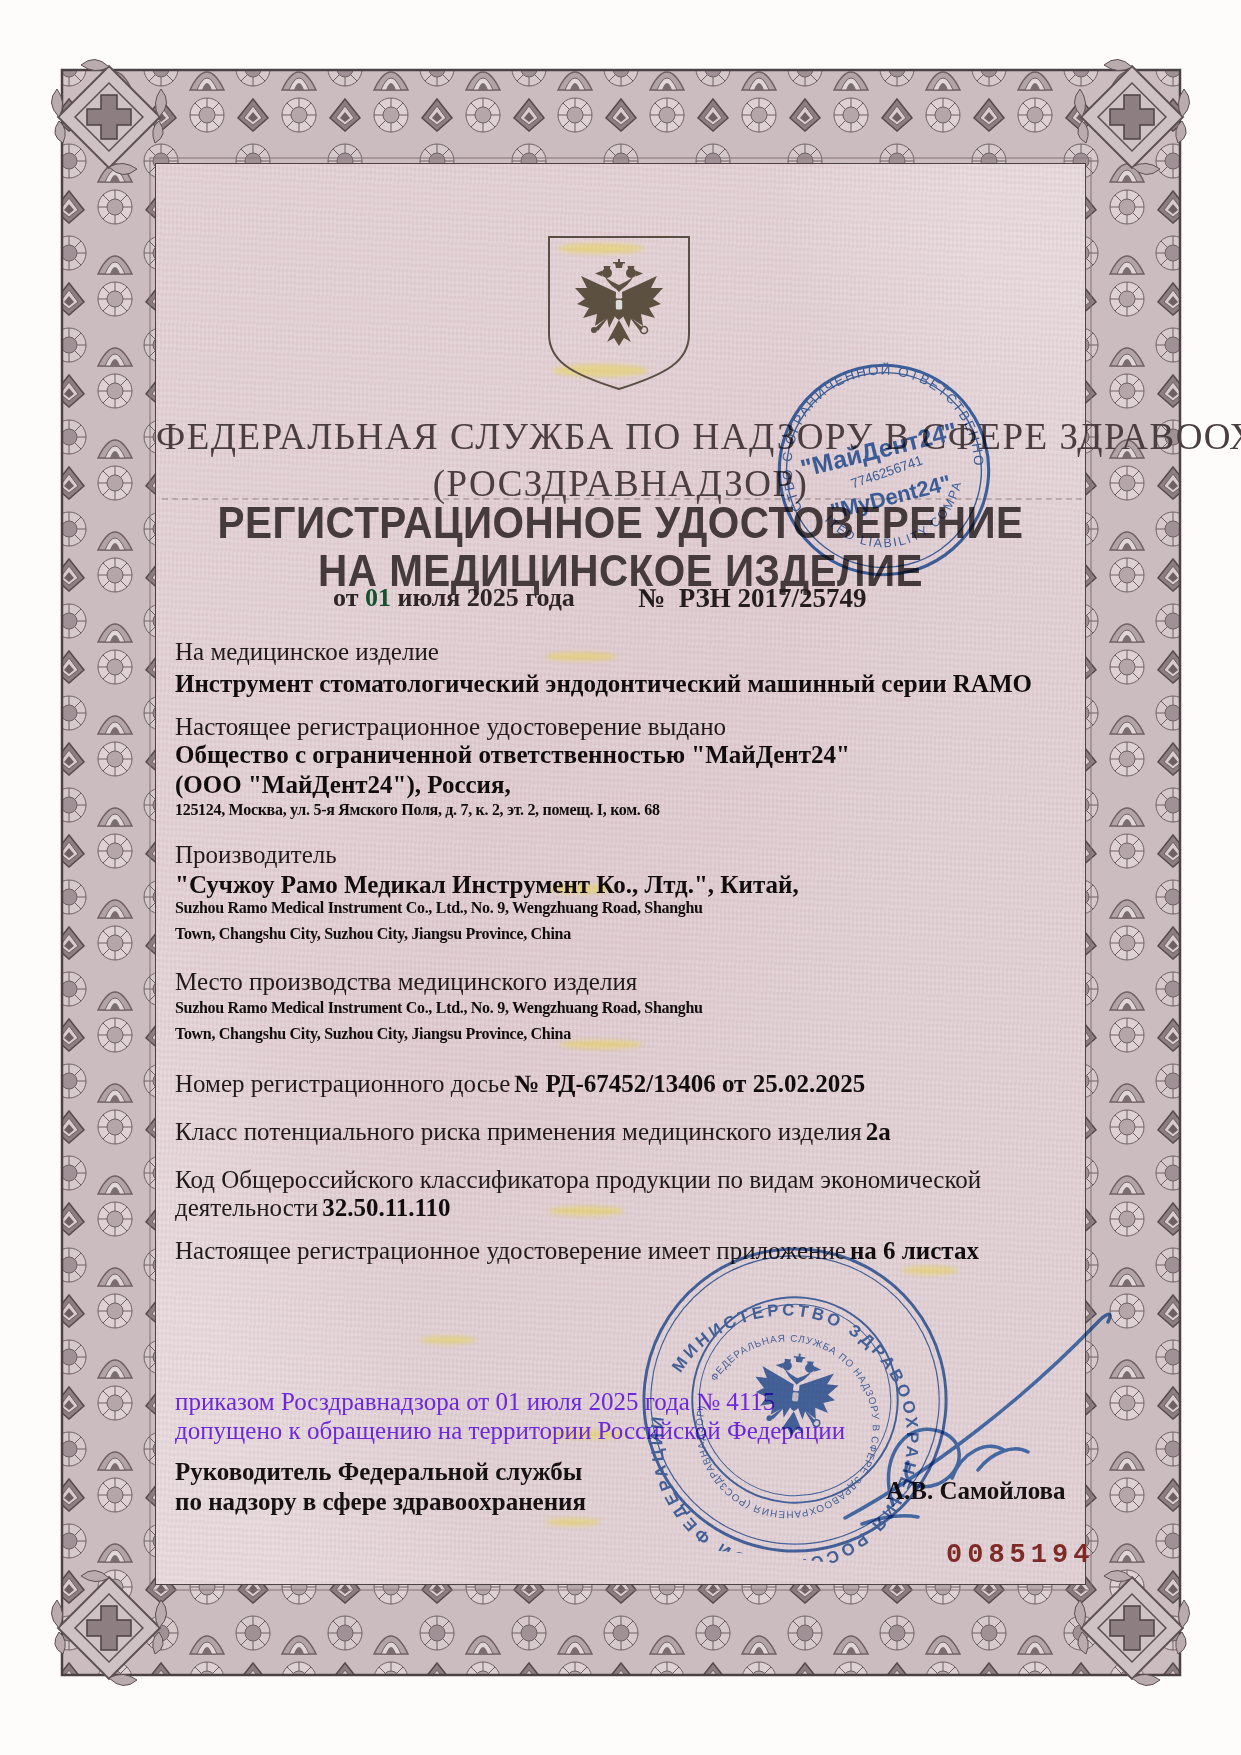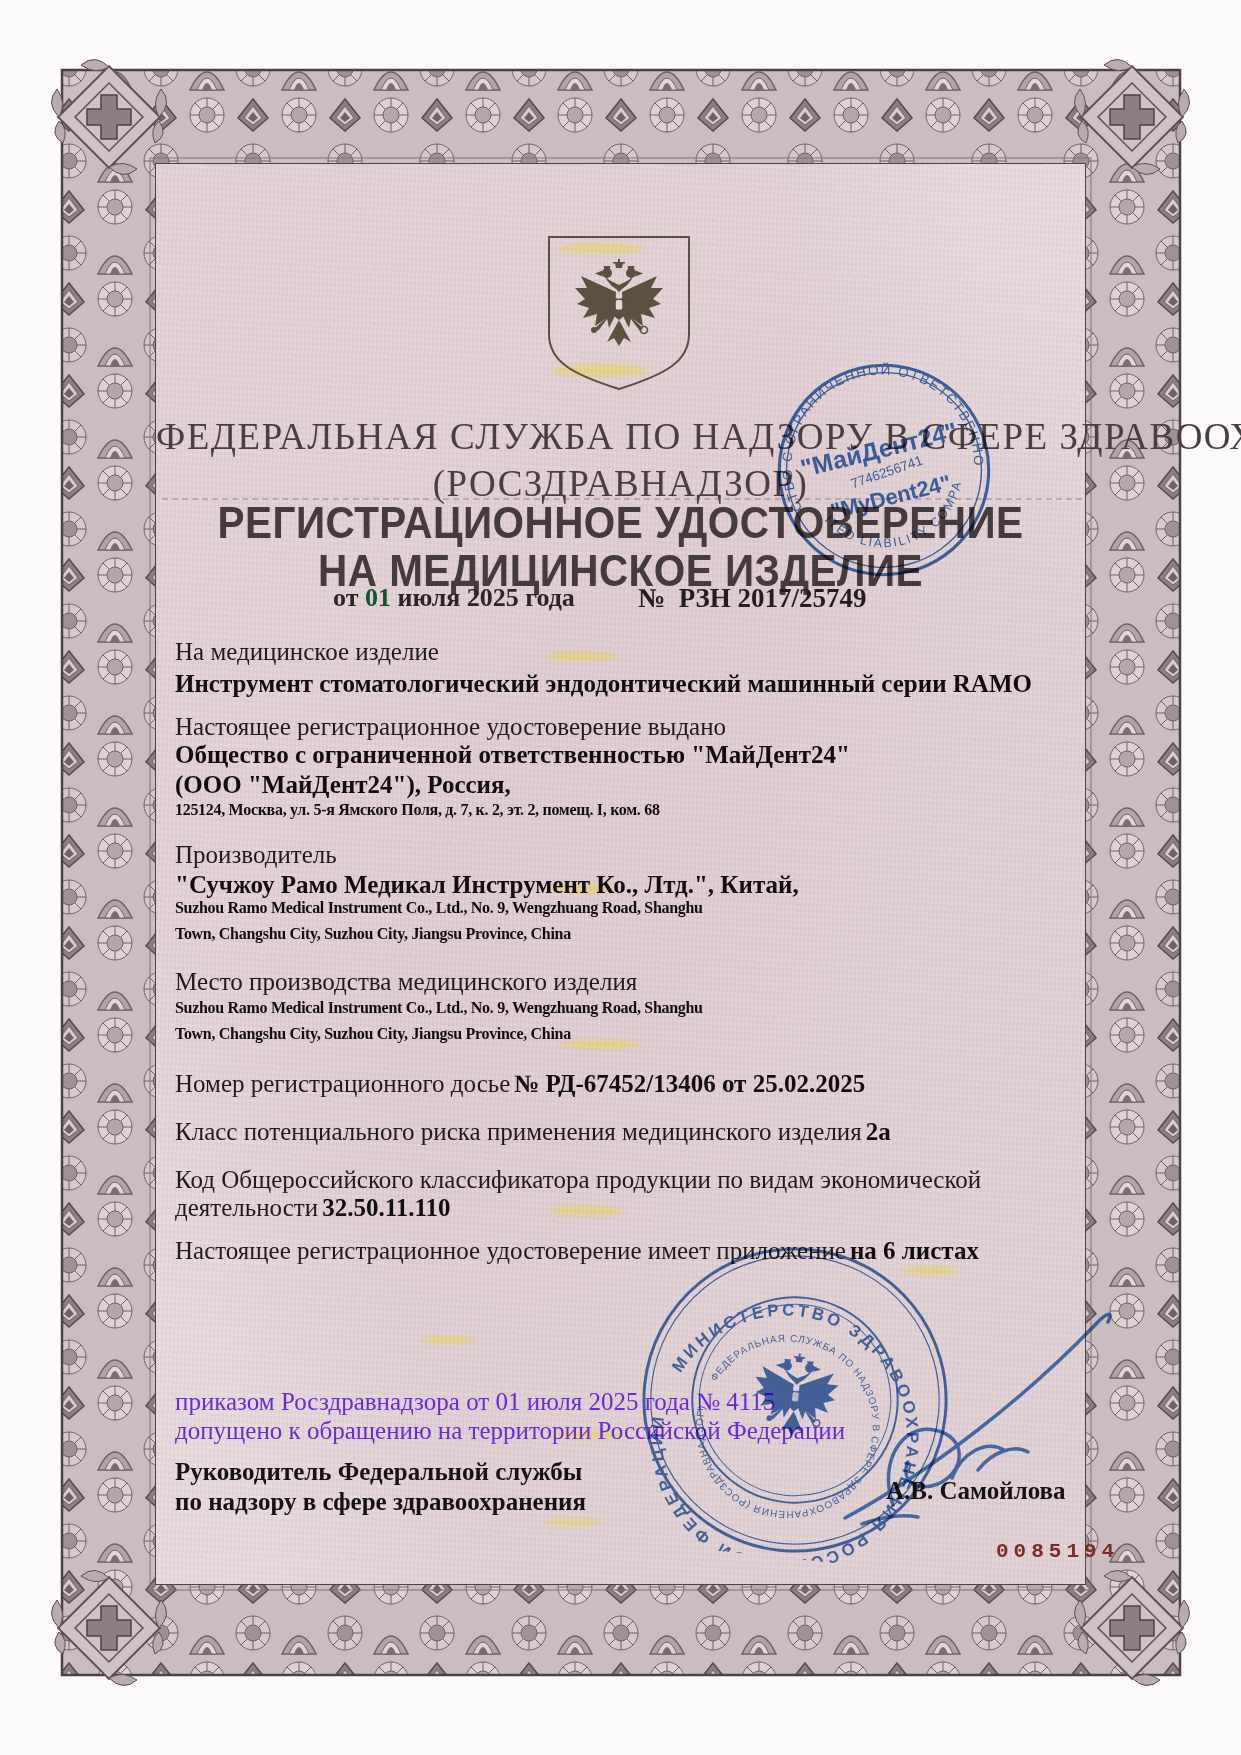--- a/index.html
+++ b/index.html
@@ -20,22 +20,22 @@
          transform:scaleX(.92);letter-spacing:.5px;}
   .dateline{top:583px;font-size:26px;font-weight:700;color:#2e2526;}
   .d01{color:#14532d;font-weight:700;}
   .numgrp{position:absolute;left:638px;top:583px;font-size:27px;font-weight:700;color:#241d1e;}
   .lbl{font-size:25px;color:#201a1b;}
   .val{font-size:25px;font-weight:700;color:#110d0e;}
   .tight{font-size:16px;letter-spacing:-0.3px;}
   .bl{left:175px;}
   .ordr{font-size:25px;color:#6d28d9;}
   .sig{font-size:25px;font-weight:700;color:#161112;}
-  .serial{left:996px;top:1540px;font-family:"Liberation Mono",monospace;font-weight:700;
-          font-size:21px;letter-spacing:5px;color:#7e2b28;}
+  .serial{left:946px;top:1540px;font-family:"Liberation Mono",monospace;font-weight:700;
+          font-size:27px;letter-spacing:5px;color:#7e2b28;}
   .hl{position:absolute;background:rgba(233,212,44,.42);border-radius:50%;filter:blur(2px);}
   .stamp{mix-blend-mode:multiply;}
 </style>
 </head>
 <body>
 
 <div class="page">
 
   <svg width="1241" height="1755" style="position:absolute;left:0;top:0">
     <defs>

